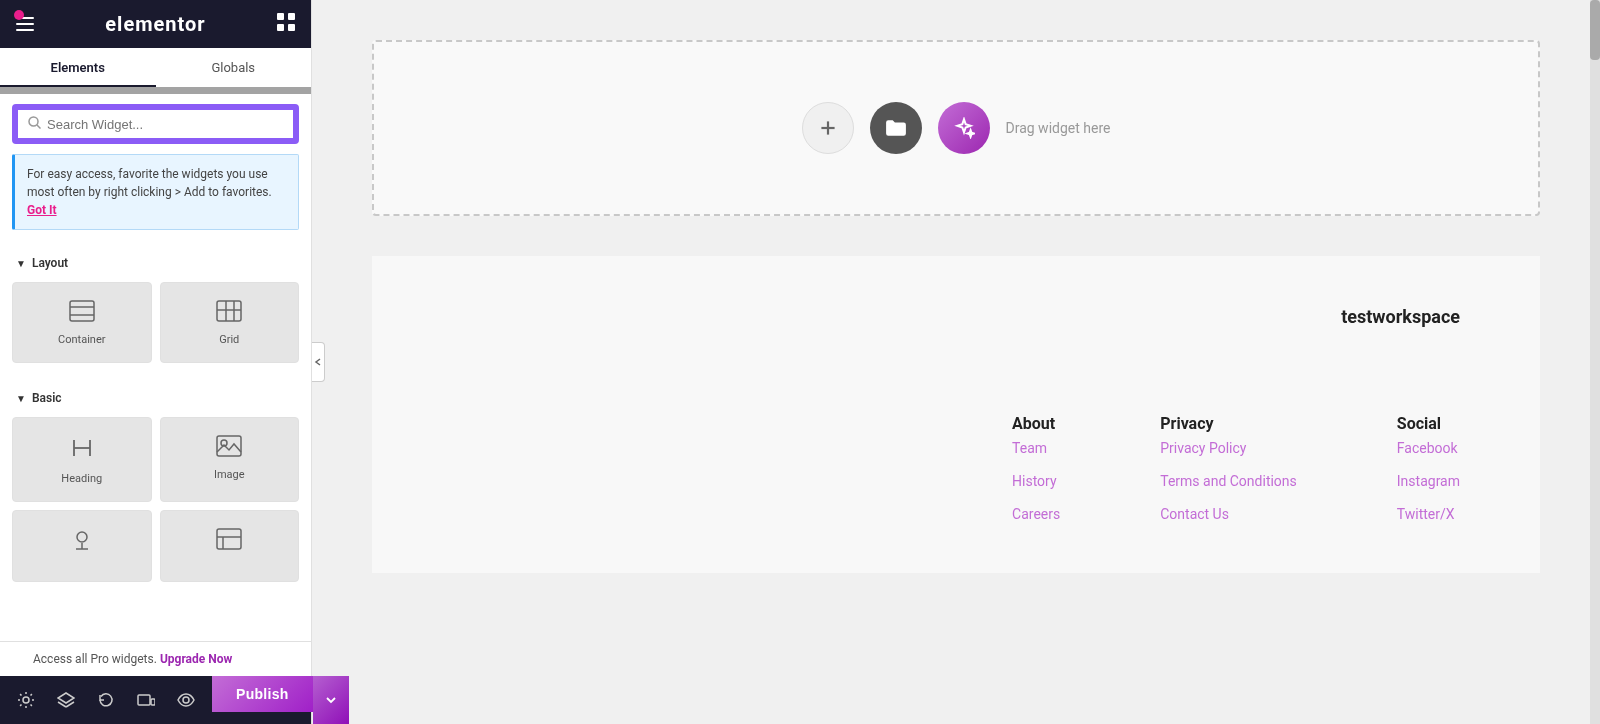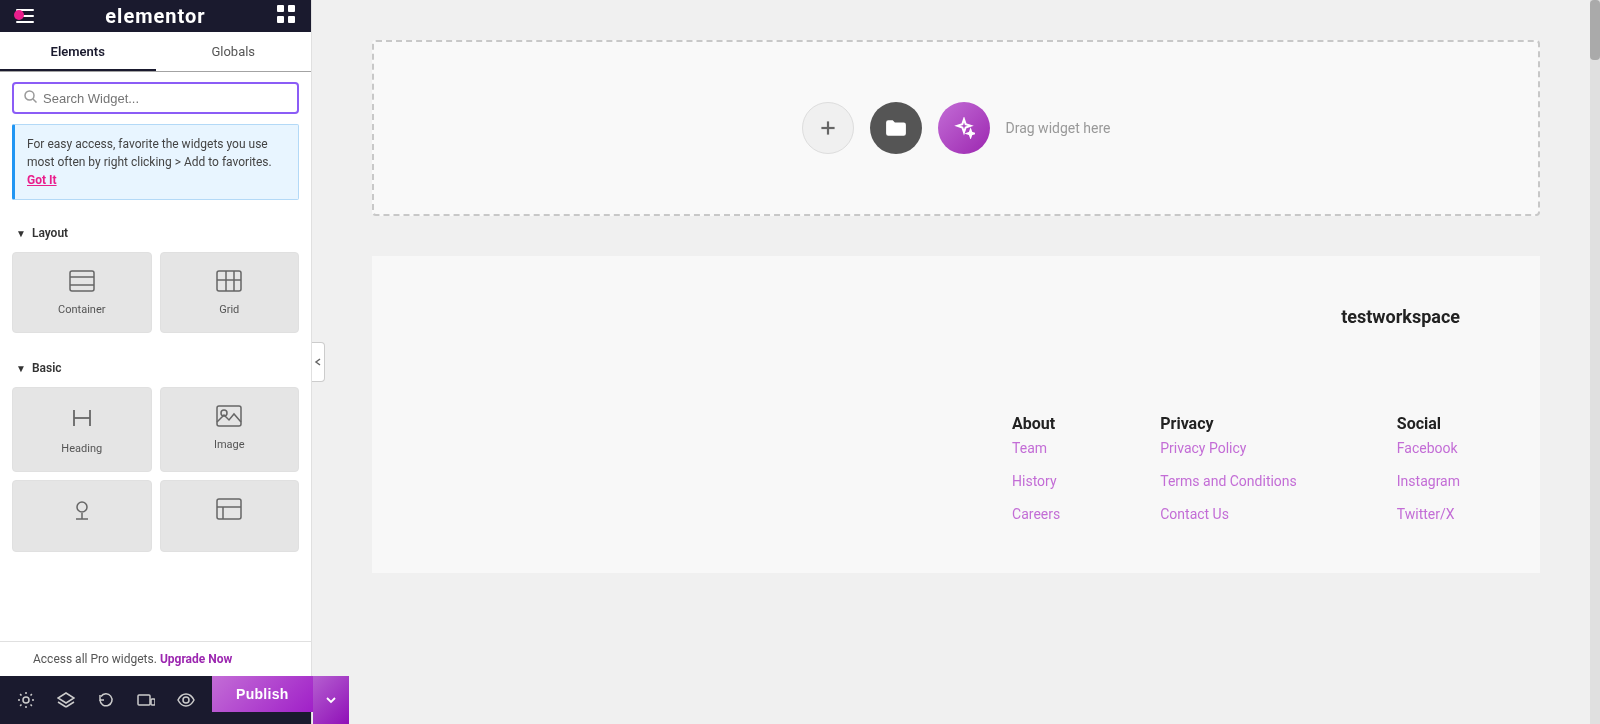--- a/index.html
+++ b/index.html
@@ -18,21 +18,21 @@
       z-index: 10;
     }
 
     
     .topbar {
       background: #1a1a2e;
       display: flex;
       align-items: center;
       justify-content: space-between;
       padding: 0 16px;
-      height: 32px;
+      height: 48px;
       flex-shrink: 0;
     }
     .topbar-menu-icon {
       color: #fff;
       font-size: 18px;
       cursor: pointer;
     }
     .topbar-logo {
       color: #fff;
       font-size: 20px;
@@ -50,21 +50,21 @@
       background: #e91e8c;
       border-radius: 50%;
       position: absolute;
       top: 10px;
       left: 14px;
     }
 
     
     .tabs {
       display: flex;
-      border-bottom: 1px solid #a3a3a3;
+      border-bottom: 7px solid #a3a3a3;
       flex-shrink: 0;
       align-items: center;
     }
     .tab {
       flex: 1;
       text-align: center;
       padding: 12px 0;
       font-size: 13px;
       color: #555;
       cursor: pointer;
@@ -85,21 +85,21 @@
     }
 
     
     .search-wrap {
       padding: 10px 12px;
       flex-shrink: 0;
     }
     .search-box {
       display: flex;
       align-items: center;
-      border: 2px solid #8b5cf6;
+      border: 6px solid #8b5cf6;
       border-radius: 4px;
       padding: 6px 10px;
       gap: 6px;
     }
     .search-icon-wrap { color: #999; font-size: 13px; }
     .search-input {
       border: none;
       outline: none;
       font-size: 13px;
       color: #555;

